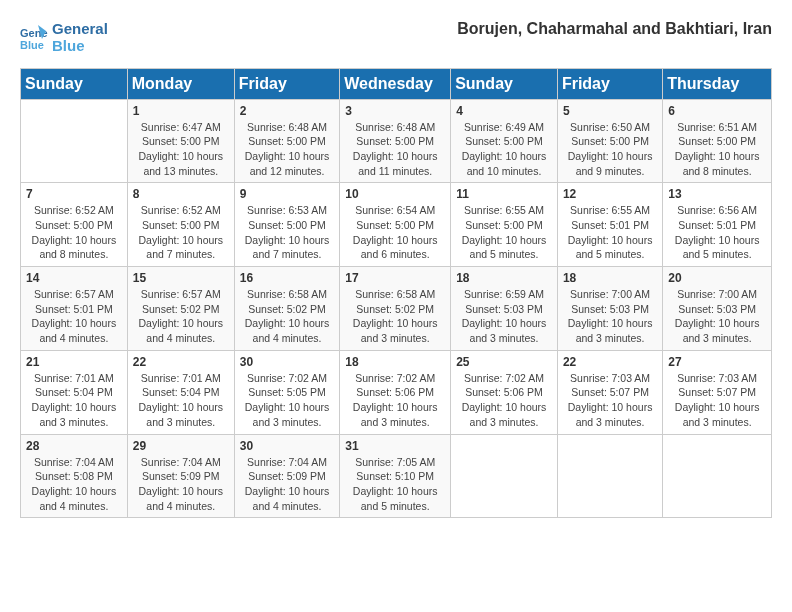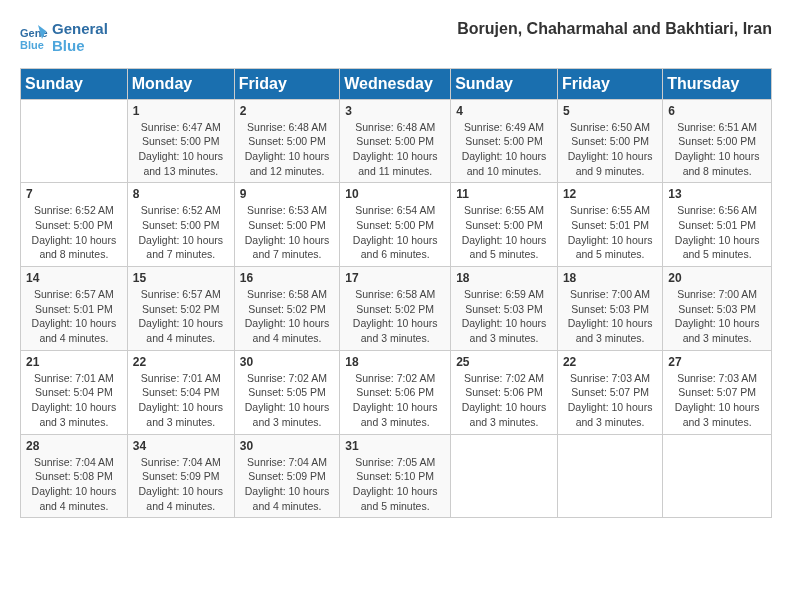--- a/index.html
+++ b/index.html
@@ -228,21 +228,21 @@
           <span class="day-num">27</span>
           <div class="day-info">Sunrise: 7:03 AM<br>Sunset: 5:07 PM<br>Daylight: 10 hours<br>and 3 minutes.</div>
         </td>
       </tr>
       <tr>
         <td>
           <span class="day-num">28</span>
           <div class="day-info">Sunrise: 7:04 AM<br>Sunset: 5:08 PM<br>Daylight: 10 hours<br>and 4 minutes.</div>
         </td>
         <td>
-          <span class="day-num">34</span>
+          <span class="day-num">29</span>
           <div class="day-info">Sunrise: 7:04 AM<br>Sunset: 5:09 PM<br>Daylight: 10 hours<br>and 4 minutes.</div>
         </td>
         <td>
           <span class="day-num">30</span>
           <div class="day-info">Sunrise: 7:04 AM<br>Sunset: 5:09 PM<br>Daylight: 10 hours<br>and 4 minutes.</div>
         </td>
         <td>
           <span class="day-num">31</span>
           <div class="day-info">Sunrise: 7:05 AM<br>Sunset: 5:10 PM<br>Daylight: 10 hours<br>and 5 minutes.</div>
         </td>

